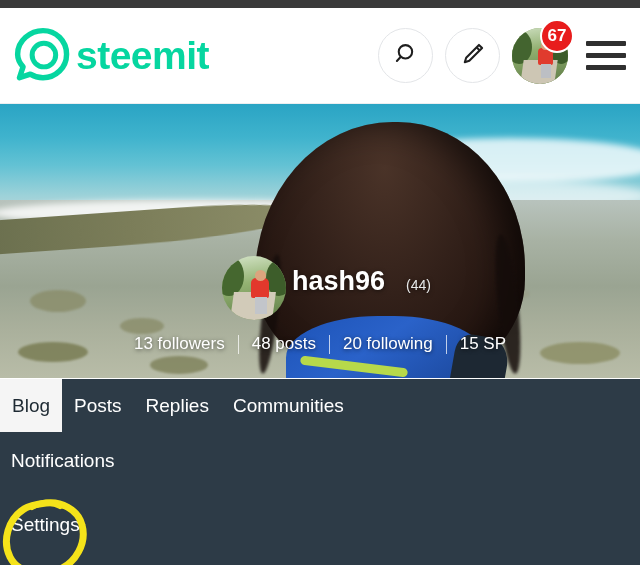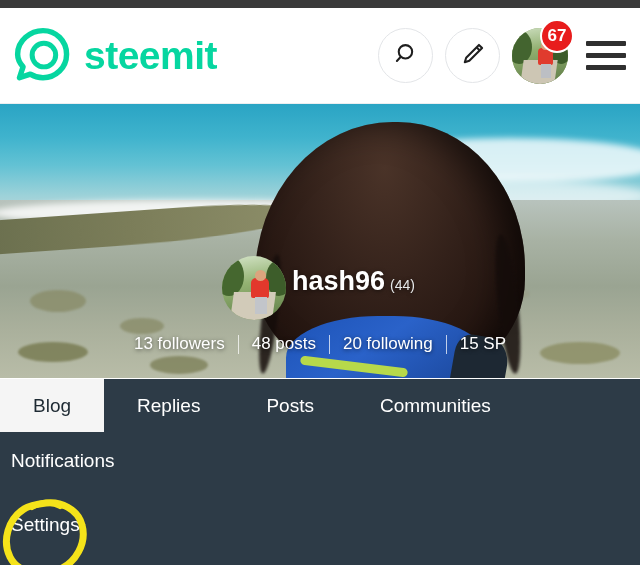--- a/index.html
+++ b/index.html
@@ -21,21 +21,21 @@
 
   
   .header{
     height:96px; width:100%;
     background:#ffffff;
     display:flex; align-items:center;
     padding:0 14px 0 14px;
     position:relative; z-index:30;
     border-bottom:1px solid #eceef0;
   }
-  .brand{ display:flex; align-items:center; gap:12px; flex:1; }
+  .brand{ display:flex; align-items:center; gap:4px; flex:1; }
   .logo-mark{ width:58px; height:58px; flex:none; }
   .brand-name{
     font-size:39px; font-weight:700; color:#06d6a0;
     letter-spacing:-0.5px; line-height:1;
   }
   .header-actions{ display:flex; align-items:center; gap:12px; }
   .circle-btn{
     width:55px; height:55px; border-radius:50%;
     border:1.5px solid #e3e5e8; background:#fff;
     display:flex; align-items:center; justify-content:center;
@@ -128,21 +128,21 @@
   .profile-avatar .sky{position:absolute;inset:0;background:linear-gradient(170deg,#d7e6cb 0%,#93b272 42%,#5e7d46 100%);}
   .profile-avatar .bush-l{position:absolute;left:-8px;top:0;width:30px;height:40px;border-radius:50%;background:#45672f;}
   .profile-avatar .bush-r{position:absolute;right:-6px;top:4px;width:26px;height:36px;border-radius:50%;background:#3d5d2a;}
   .profile-avatar .path{position:absolute;left:10px;bottom:0;width:42px;height:28px;background:#d2cbb9;transform:skewX(-8deg);}
   .profile-avatar .torso{position:absolute;left:29px;top:22px;width:18px;height:20px;border-radius:5px 5px 2px 2px;background:#e2382c;}
   .profile-avatar .head{position:absolute;left:33px;top:14px;width:11px;height:11px;border-radius:50%;background:#dba47d;}
   .profile-avatar .legs{position:absolute;left:33px;top:41px;width:12px;height:17px;background:#c2c5ca;}
 
   .name-row{
     position:absolute; left:292px; top:162px; z-index:4;
-    display:flex; align-items:baseline; gap:5px;
+    display:flex; align-items:baseline; gap:21px;
     text-shadow:0 1px 4px rgba(0,0,0,.55);
   }
   .uname{ font-size:27px; font-weight:700; color:#ffffff; }
   .urep{ font-size:14px; font-weight:400; color:#e7e9ea; }
 
   .stats-row{
     position:absolute; left:0; right:0; top:230px; z-index:4;
     display:flex; align-items:center; justify-content:center;
     gap:0; padding:0 60px;
     text-shadow:0 1px 4px rgba(0,0,0,.6);
@@ -152,21 +152,21 @@
   .divider{ width:1px; height:19px; background:rgba(255,255,255,.72); }
 
   
   .navzone{
     position:absolute; left:0; top:379px; width:100%; height:186px;
     background:#2d3b47; z-index:20;
   }
   .tabs{ display:flex; align-items:stretch; height:53px; }
   .tab{
     display:flex; align-items:center;
-    padding:0 33px; font-size:19px; color:#ffffff;
+    padding:0 12px; font-size:19px; color:#ffffff;
     white-space:nowrap;
   }
   .tab.active{ background:#f5f5f5; color:#1e2a33; font-weight:400; }
   .menu-list{ padding:0 11px; }
   .menu-row{ display:flex; align-items:center; }
   .menu-item{
     font-size:19px; color:#ffffff; white-space:nowrap;
     padding:18px 0; margin-right:22px; position:relative; z-index:2;
   }
   .menu-row.links{ padding-top:6px; }
@@ -280,22 +280,22 @@
       <span class="stat">20 following</span>
       <span class="divider"></span>
       <span class="stat">15 SP</span>
     </div>
 
   </div>
 
   <div class="navzone">
     <div class="tabs">
       <div class="tab active">Blog</div>
+      <div class="tab">Posts</div>
       <div class="tab">Replies</div>
-      <div class="tab">Posts</div>
       <div class="tab">Communities</div>
     </div>
 
     <div class="menu-list">
       <div class="menu-row">
         <span class="menu-item">Notifications</span>
       </div>
       <div class="menu-row links">
         <span class="menu-item">Settings</span>
       </div>

